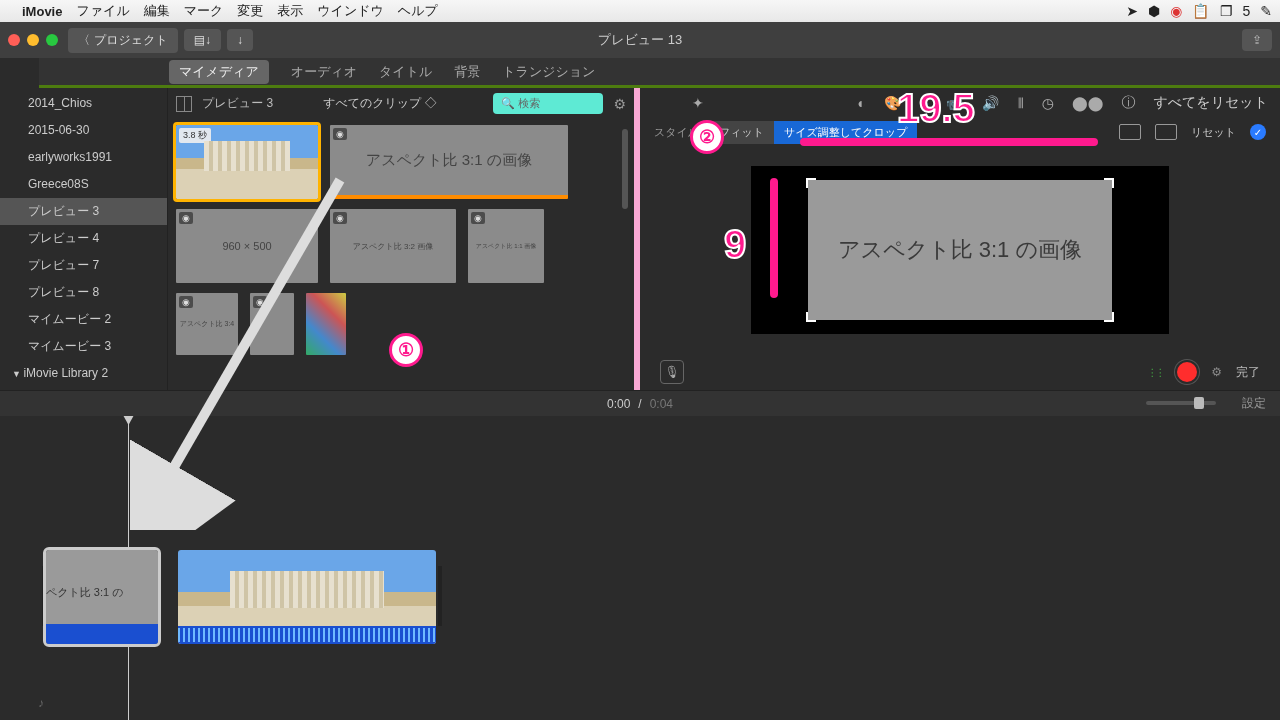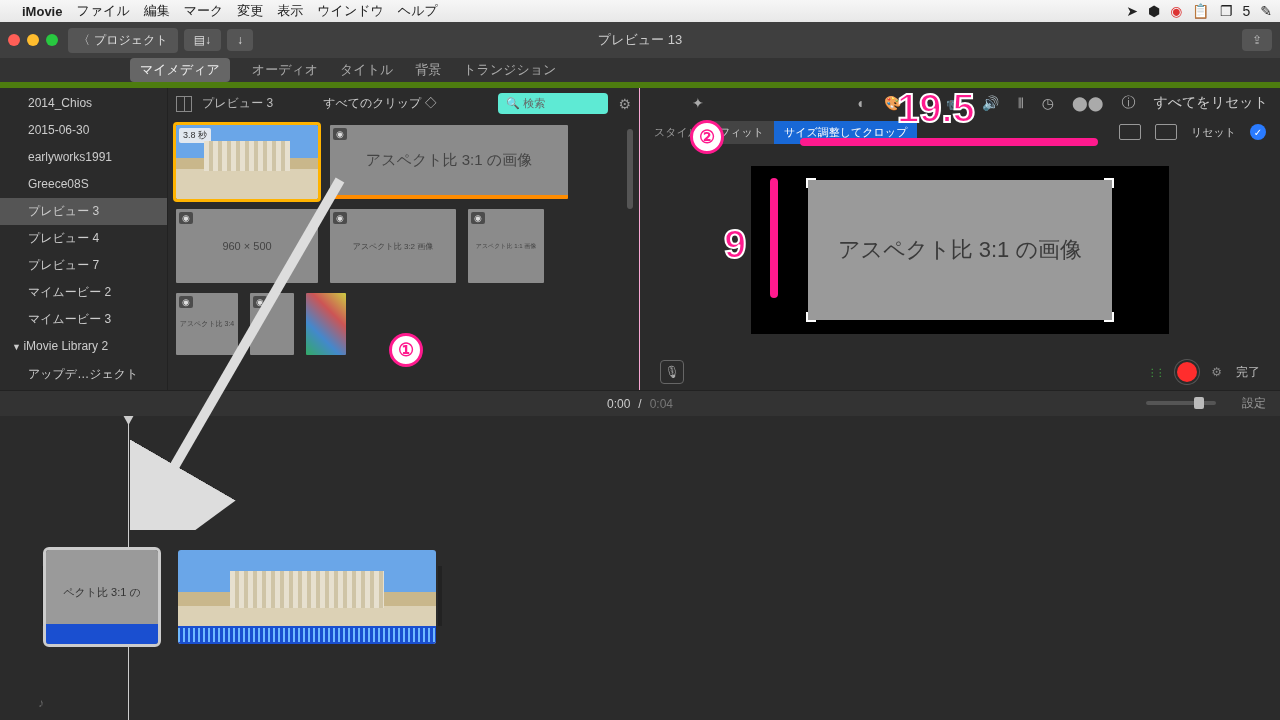--- a/index.html
+++ b/index.html
@@ -14,26 +14,26 @@
 
 .titlebar { height: 36px; background: #3f3f3f; display: flex; align-items: center; padding: 0 8px; position: relative; }
 .traffic { display: flex; gap: 7px; margin-right: 10px; }
 .traffic span { width: 12px; height: 12px; border-radius: 50%; }
 .t-red{background:#ff5f57}.t-yel{background:#ffbd2e}.t-grn{background:#28c840}
 .tbtn { background:#555; color:#ddd; padding:4px 10px; border-radius:4px; margin-right:6px; font-size:12px; display:flex; align-items:center; gap:4px; }
 .titlebar .wtitle{ position:absolute; left:50%; transform:translateX(-50%); color:#ccc; font-size:13px;}
 .share{ margin-left:auto; background:#555; padding:4px 10px; border-radius:4px; color:#bbb;}
 
 
-.tabsrow{ height:30px; background:#333; display:flex; align-items:center; padding-left:130px; gap:22px; font-size:13px; color:#aaa; border-bottom:6px solid #4d7c0f;}
+.tabsrow{ height:30px; background:#333; display:flex; align-items:center; padding-left:130px; gap:22px; font-size:13px; color:#aaa; border-bottom:3px solid #4d7c0f;margin-left:39px;}
 .tabsrow .active{ background:#666; color:#eee; padding:3px 10px; border-radius:4px;}
 
 
 .upper{ display:flex; height:302px; }
-.left{ width:640px; display:flex; border-right:1px solid #f9a8d4;}
+.left{ width:640px; display:flex; border-right:6px solid #f9a8d4;}
 .sidebar{ width:168px; background:#2b2b2b; border-right:1px solid #222; padding-top:2px;}
 .sb-item{ padding:4px 8px 4px 28px; color:#ccc; font-size:12px; line-height:19px; white-space:nowrap;}
 .sb-item.sel{ background:#555;}
 .sb-lib{ padding:4px 8px 4px 12px;}
 .sb-lib::before{content:"▼ "; font-size:9px;}
 
 .browser{ flex:1; background:#2b2b2b; display:flex; flex-direction:column;}
 .b-head{ height:31px; display:flex; align-items:center; gap:10px; padding:0 8px; color:#bbb;}
 .b-head .grid{ width:16px; height:16px; border:1px solid #888; background:linear-gradient(to right,#888 1px,transparent 1px) 7px 0/8px 100%;}
 .b-head .popup{ color:#ccc; font-size:12px;}
@@ -83,21 +83,21 @@
 .tc .zoom{ position:absolute; right:64px; top:10px; width:70px; height:4px; background:#555; border-radius:2px;}
 .tc .zoom::after{content:""; position:absolute; right:12px; top:-4px; width:10px; height:12px; background:#bbb; border-radius:2px;}
 .tc .set{ position:absolute; right:14px; color:#999;}
 
 
 .timeline{ height:304px; background:#2b2b2b; position:relative; overflow:hidden;}
 .play{ position:absolute; left:128px; top:0; width:1px; height:100%; background:#ccc;}
 .play::before{content:""; position:absolute; top:-1px; left:-5px; width:11px; height:10px; background:#ccc; clip-path:polygon(0 0,100% 0,50% 100%);}
 .clip{ position:absolute; top:134px; height:94px; border-radius:3px; overflow:hidden;}
 .clip1{ left:46px; width:112px; background:#9a9a9a; outline:3px solid #ccc;}
-.clip1 .lbl{ position:absolute; top:35px; width:100%; text-align:center; color:#333; font-size:11px;}
+.clip1 .lbl{ position:absolute; top:35px; width:100%; color:#333; font-size:11px;}
 .clip1 .bar{ position:absolute; bottom:0; left:0; right:0; height:20px; background:#1a4fd0;}
 .clip2{ left:178px; width:258px; background:linear-gradient(90deg,#89a9d4,#6d8ab0);}
 .clip2 .aud{ position:absolute; bottom:0; left:0; right:0; height:18px; background:#1a4fd0;}
 .clip2 .wave{position:absolute; bottom:2px; left:0; right:0; height:14px; background:repeating-linear-gradient(90deg,#6fb9ff 0 2px,transparent 2px 5px);}
 .handle{ position:absolute; top:150px; width:4px; height:60px; background:#222;}
 .h1{left:42px}.h2{left:438px}
 .audtrack{ position:absolute; left:38px; bottom:10px; color:#666; font-size:12px;}
 
 
 .ann{ position:absolute; font-family:"Arial Black",sans-serif; font-weight:900; color:#ff1a8e; -webkit-text-stroke:2px #fff; pointer-events:none;}
@@ -157,20 +157,21 @@
 <div class="upper">
   <div class="left">
     <div class="sidebar">
       <div class="sb-item">2014_Chios</div>
       <div class="sb-item">2015-06-30</div>
       <div class="sb-item">earlyworks1991</div>
       <div class="sb-item">Greece08S</div>
       <div class="sb-item sel">プレビュー 3</div>
       <div class="sb-item">プレビュー 4</div>
       <div class="sb-item">プレビュー 7</div>
+      <div class="sb-item">プレビュー 8</div>
       <div class="sb-item">マイムービー 2</div>
       <div class="sb-item">マイムービー 3</div>
       <div class="sb-item sb-lib">iMovie Library 2</div>
       <div class="sb-item">アップデ…ジェクト</div>
     </div>
     <div class="browser">
       <div class="b-head">
         <span class="grid"></span>
         <span>プレビュー 3</span>
         <span class="popup" style="margin-left:40px">すべてのクリップ ◇</span>

